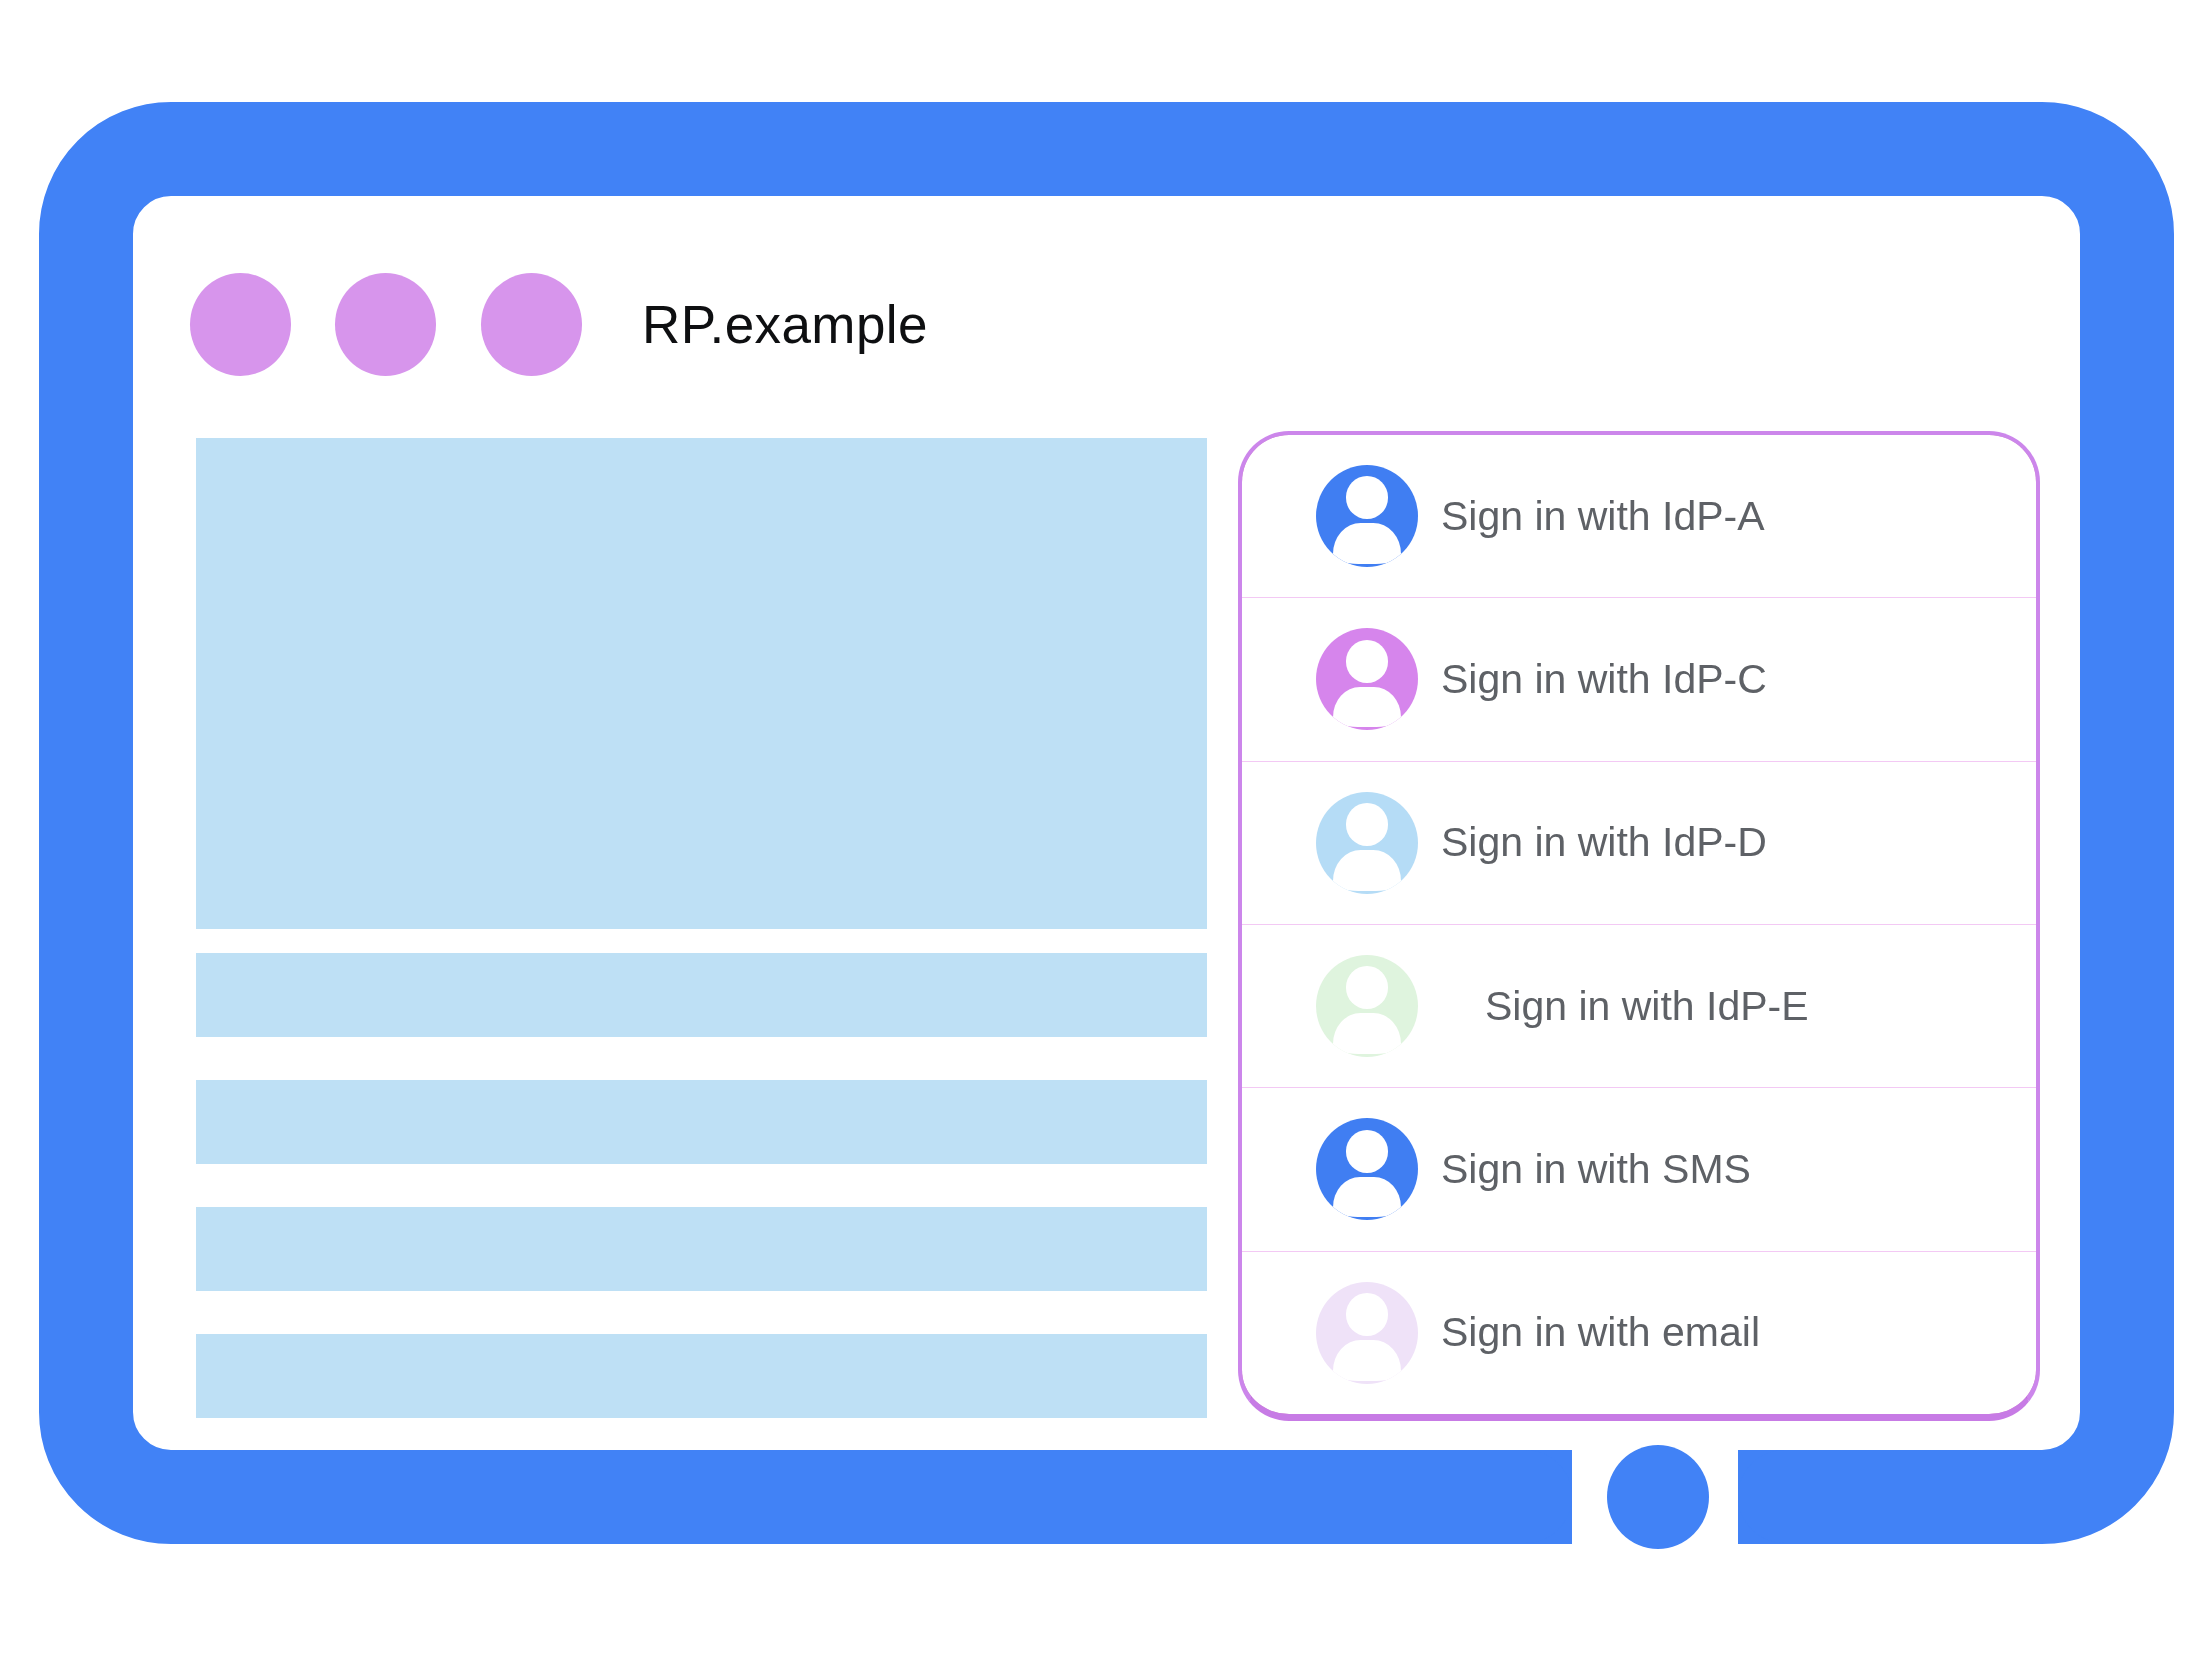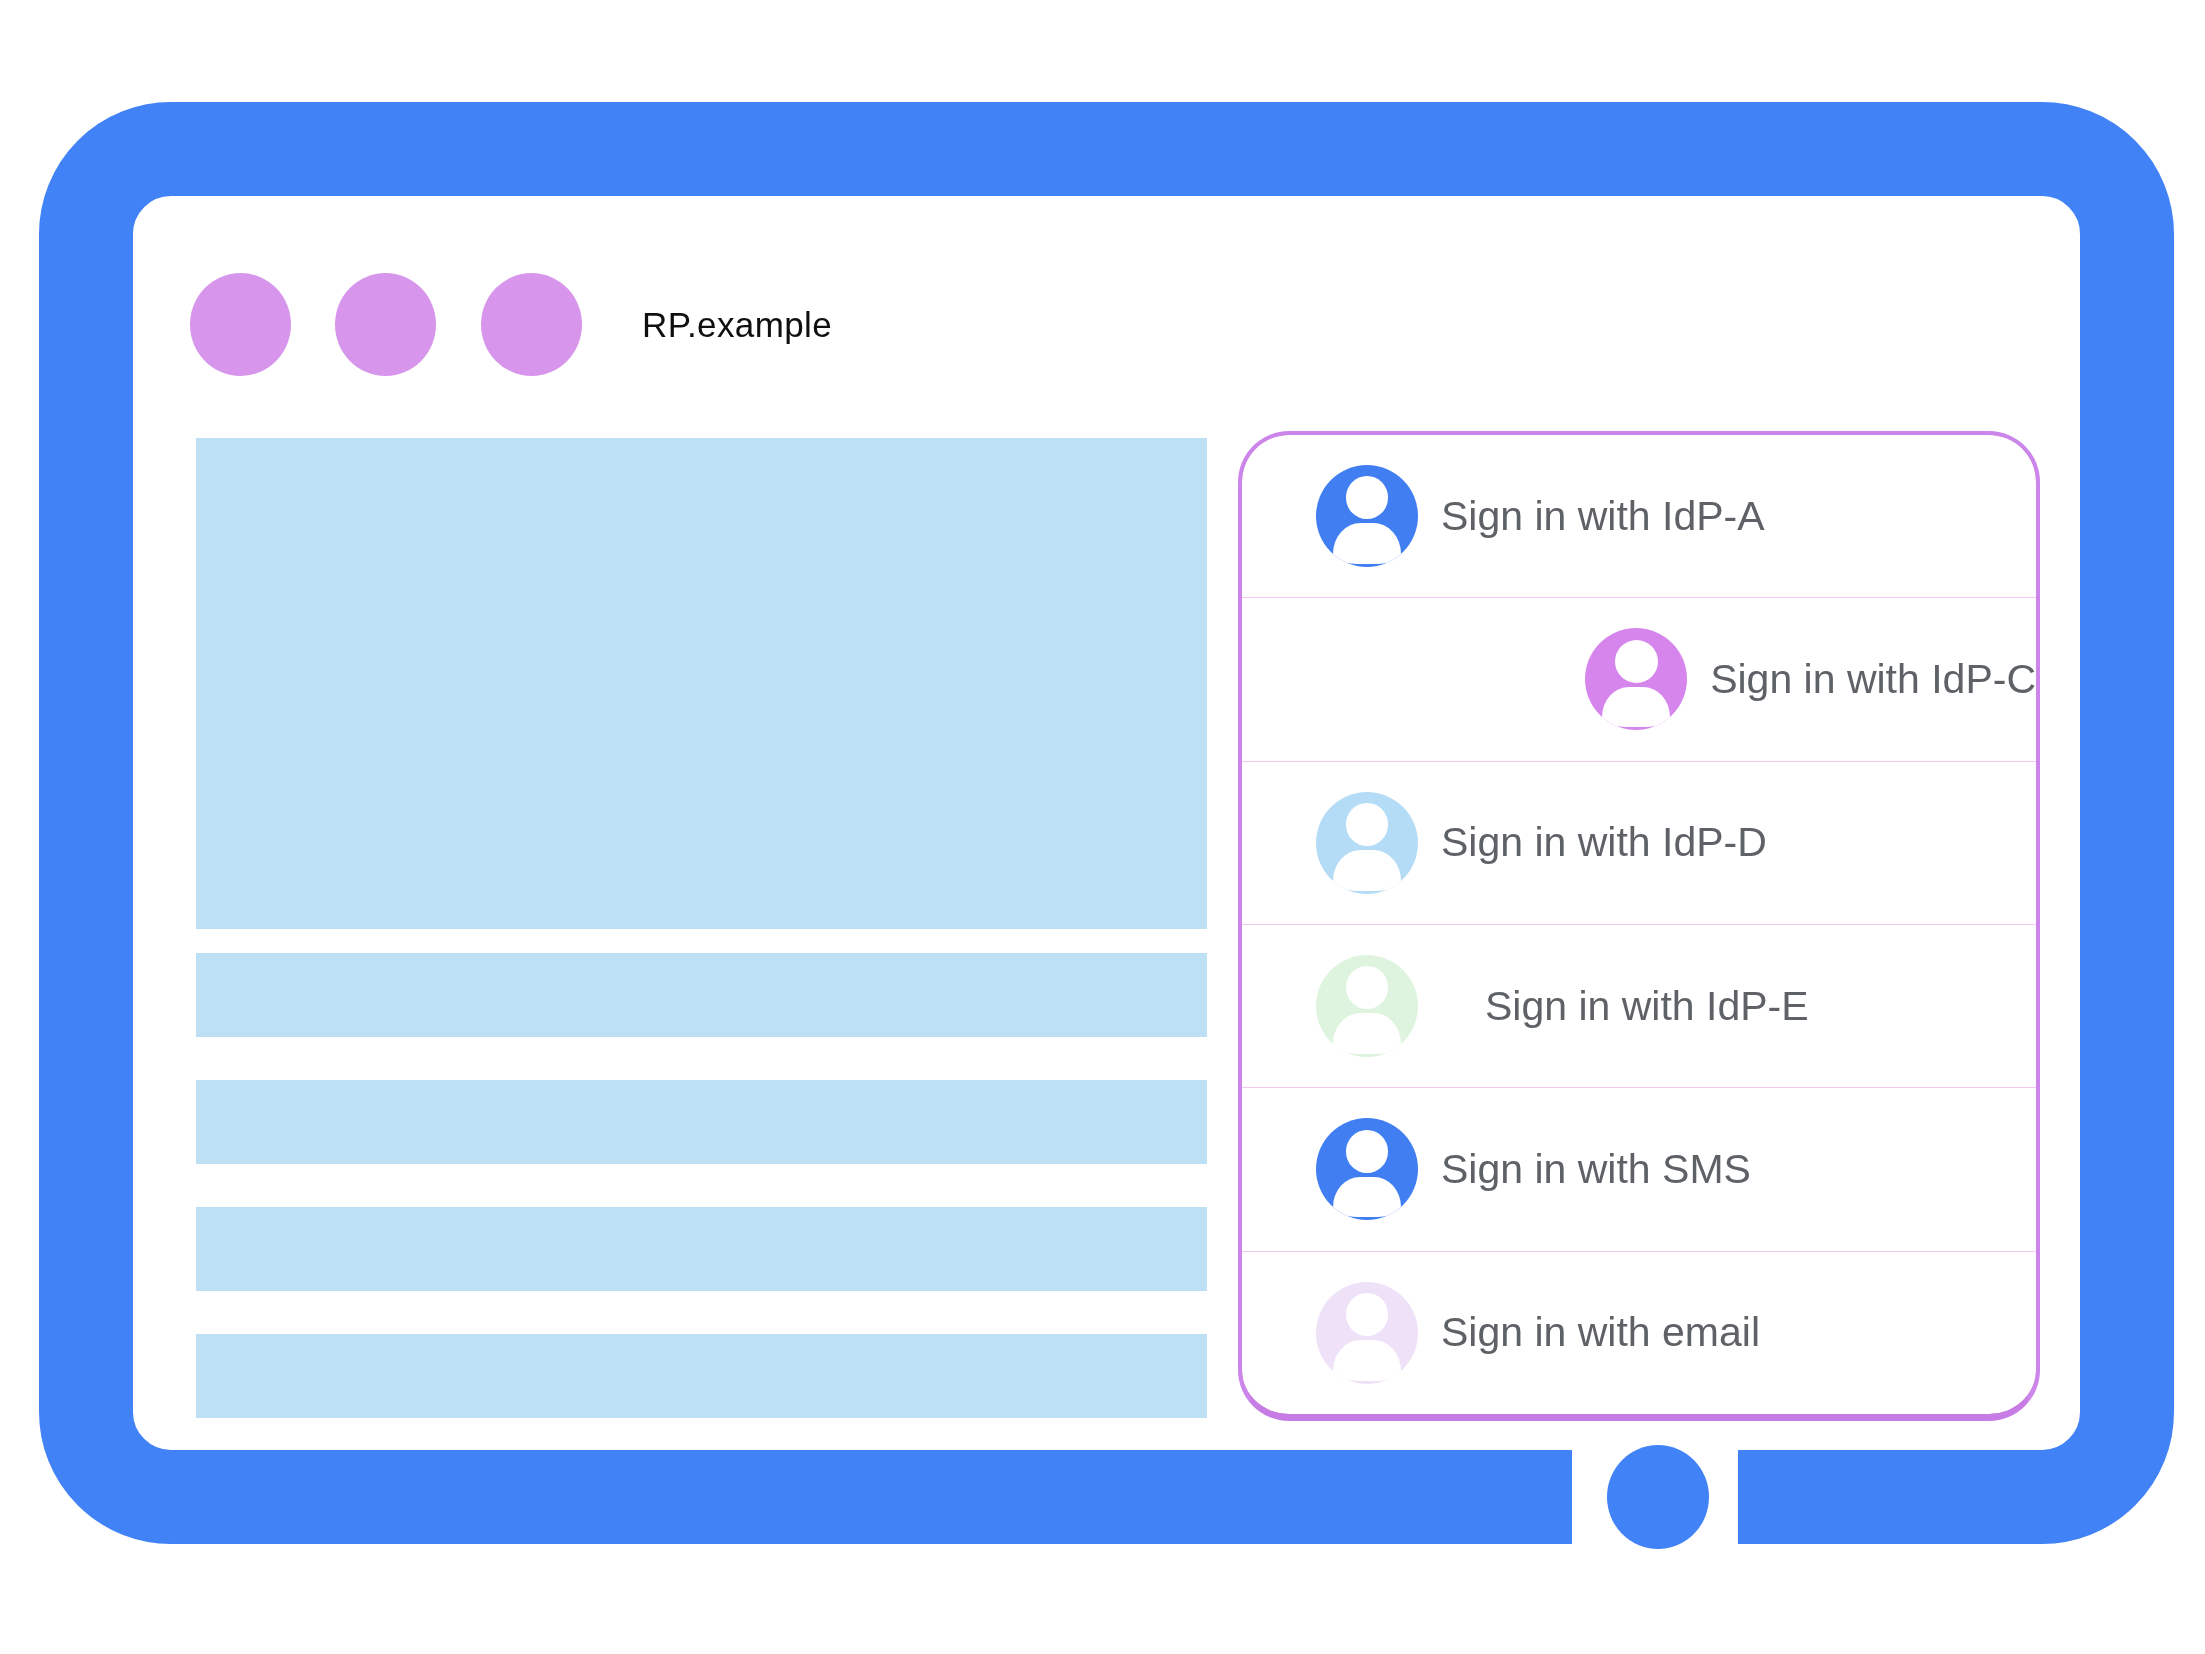--- a/index.html
+++ b/index.html
@@ -16,21 +16,21 @@
   .gap-cover{position:absolute;left:1572px;top:1445px;width:166px;height:104px;background:#ffffff;}
   .cap{position:absolute;top:1450px;width:83px;height:93px;background:#4182F6;}
   .cap-left{left:1489px;border-radius:0 47px 47px 0;}
   .cap-right{left:1738px;border-radius:47px 0 0 47px;}
   .home-btn{position:absolute;left:1607px;top:1445px;width:102px;height:104px;border-radius:50%;background:#4182F6;}
   
   .dot{position:absolute;top:273px;width:101px;height:103px;border-radius:50%;background:#D795EC;}
   .dot1{left:190px;} .dot2{left:335px;} .dot3{left:481px;}
   .window-title{
     position:absolute;left:642px;top:293px;height:64px;line-height:64px;
-    font-size:35px;font-weight:500;color:#0E0F11;letter-spacing:0.4px;white-space:nowrap;
+    font-size:53px;font-weight:500;color:#0E0F11;letter-spacing:0.4px;white-space:nowrap;
   }
   
   .hero{position:absolute;left:196px;top:438px;width:1011px;height:491px;background:#BEE0F5;}
   .skel-bar{position:absolute;left:196px;width:1011px;height:84px;background:#BEE0F5;}
   .skel-1{top:953px;} .skel-2{top:1080px;} .skel-3{top:1207px;} .skel-4{top:1334px;}
   
   .panel{
     position:absolute;left:1238px;top:431px;width:802px;height:990px;
     box-sizing:border-box;background:#a21caf;
     border:4.4px solid #CC86EB;border-bottom:7px solid #C77BE5;border-radius:51px;
@@ -72,21 +72,21 @@
   <div class="panel" id="signin-panel" style="border-color: rgb(204, 134, 235) rgb(204, 134, 235) rgb(199, 123, 229);">
   <div class="signin-row" style="border-bottom-color: rgb(243, 201, 244);">
     <span class="avatar" style="background: rgb(64, 126, 242);">
       <span class="head"></span>
           <span class="shoulders"></span>
     </span>
     <span class="signin-label" style="color: rgb(94, 97, 102);">Sign in with IdP-A</span>
   </div>
 
 
-  <div class="signin-row" style="border-bottom-color: rgb(243, 201, 244); justify-content: flex-end;">
+  <div class="signin-row" style="border-bottom-color: rgb(243, 201, 244);">
     <span class="avatar" style="background: rgb(214, 133, 236);">
       <span class="head"></span>
           <span class="shoulders"></span>
     </span>
     <span class="signin-label" style="color: rgb(94, 97, 102);">Sign in with IdP-C</span>
   </div>
 
   <div class="signin-row" style="border-bottom-color: rgb(243, 201, 244);">
     <span class="avatar" style="background: rgb(181, 220, 246);">
       <span class="head"></span>

